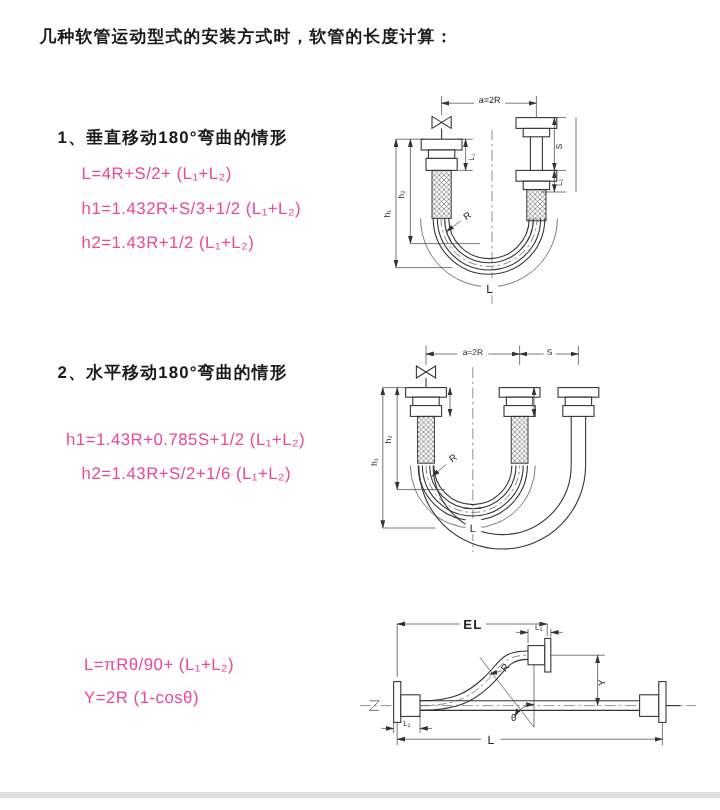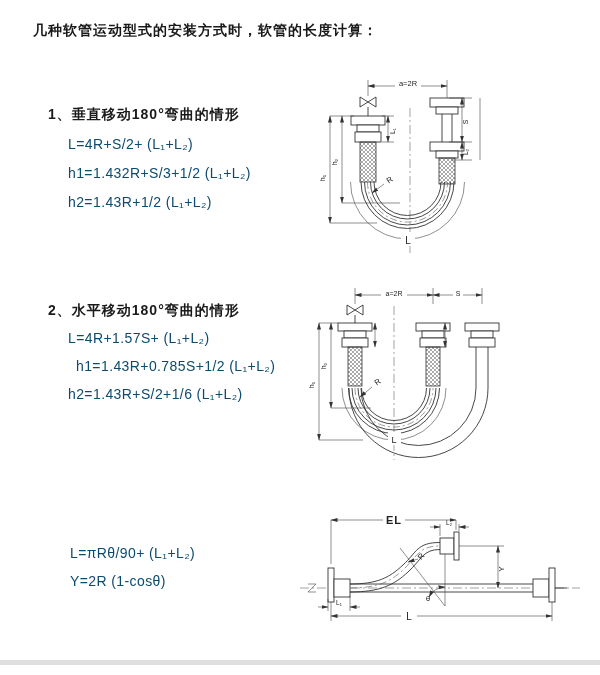--- a/index.html
+++ b/index.html
@@ -8,21 +8,21 @@
     font-family:"Liberation Sans","DejaVu Sans",sans-serif;color:#1a1a1a;
   }
   .doc-title{
     position:absolute;left:33px;top:22px;font-size:14px;font-weight:600;
     letter-spacing:1px;white-space:nowrap;
   }
   .sec-heading{
     position:absolute;font-size:14px;font-weight:600;letter-spacing:1px;white-space:nowrap;text-align:right;
   }
   .formula{
-    position:absolute;font-size:14px;font-weight:500;color:#0c4a6e;
+    position:absolute;font-size:14px;font-weight:500;color:#ec4899;
     letter-spacing:.4px;white-space:nowrap;
   }
   svg{position:absolute;overflow:visible;}
   svg text{font-family:"Liberation Sans","DejaVu Sans",sans-serif;fill:#222;}
   .dim{stroke:#444;stroke-width:.6;fill:none;}
   .draw{stroke:#333;stroke-width:.9;fill:none;}
   .drawf{stroke:#333;stroke-width:.9;fill:#ffffff;}
   .cl{stroke:#666;stroke-width:.6;fill:none;stroke-dasharray:9 3 2 3;}
   .hosedash{stroke:#555;stroke-width:.6;fill:none;stroke-dasharray:7 3 2 3;}
   .bottom-strip{position:absolute;left:0;bottom:0;width:600px;height:5px;background:#dfdfdf;}
@@ -33,22 +33,21 @@
 <div class="page">
 
   <div class="doc-title">几种软管运动型式的安装方式时，软管的长度计算：</div>
 
   <div class="sec-heading" style="left:48px;top:106px">1、垂直移动180°弯曲的情形</div>
   <div class="formula" style="left:68px;top:136px">L=4R+S/2+ (L₁+L₂)</div>
   <div class="formula" style="left:68px;top:165px">h1=1.432R+S/3+1/2 (L₁+L₂)</div>
   <div class="formula" style="left:68px;top:194px">h2=1.43R+1/2 (L₁+L₂)</div>
 
   <div class="sec-heading" style="left:48px;top:302px">2、水平移动180°弯曲的情形</div>
-  <div class="formula" style="left:68px;top:330px">L=4R+1.57S+ (L₁+L₂)</div>
-  <div class="formula" style="left:76px;top:358px">h1=1.43R+0.785S+1/2 (L₁+L₂)</div>
+  <div class="formula" style="left:55px;top:358px">h1=1.43R+0.785S+1/2 (L₁+L₂)</div>
   <div class="formula" style="left:68px;top:386px">h2=1.43R+S/2+1/6 (L₁+L₂)</div>
 
   <div class="formula" style="left:70px;top:545px">L=πRθ/90+ (L₁+L₂)</div>
   <div class="formula" style="left:70px;top:573px">Y=2R (1-cosθ)</div>
 
   <svg style="left:310px;top:70px" width="290" height="190" viewBox="0 0 290 190">
     <defs>
       <pattern id="braidA" width="4" height="4" patternUnits="userSpaceOnUse">
         <path d="M0,4 L4,0 M0,0 L4,4" stroke="#555" stroke-width=".5"></path>
       </pattern>

